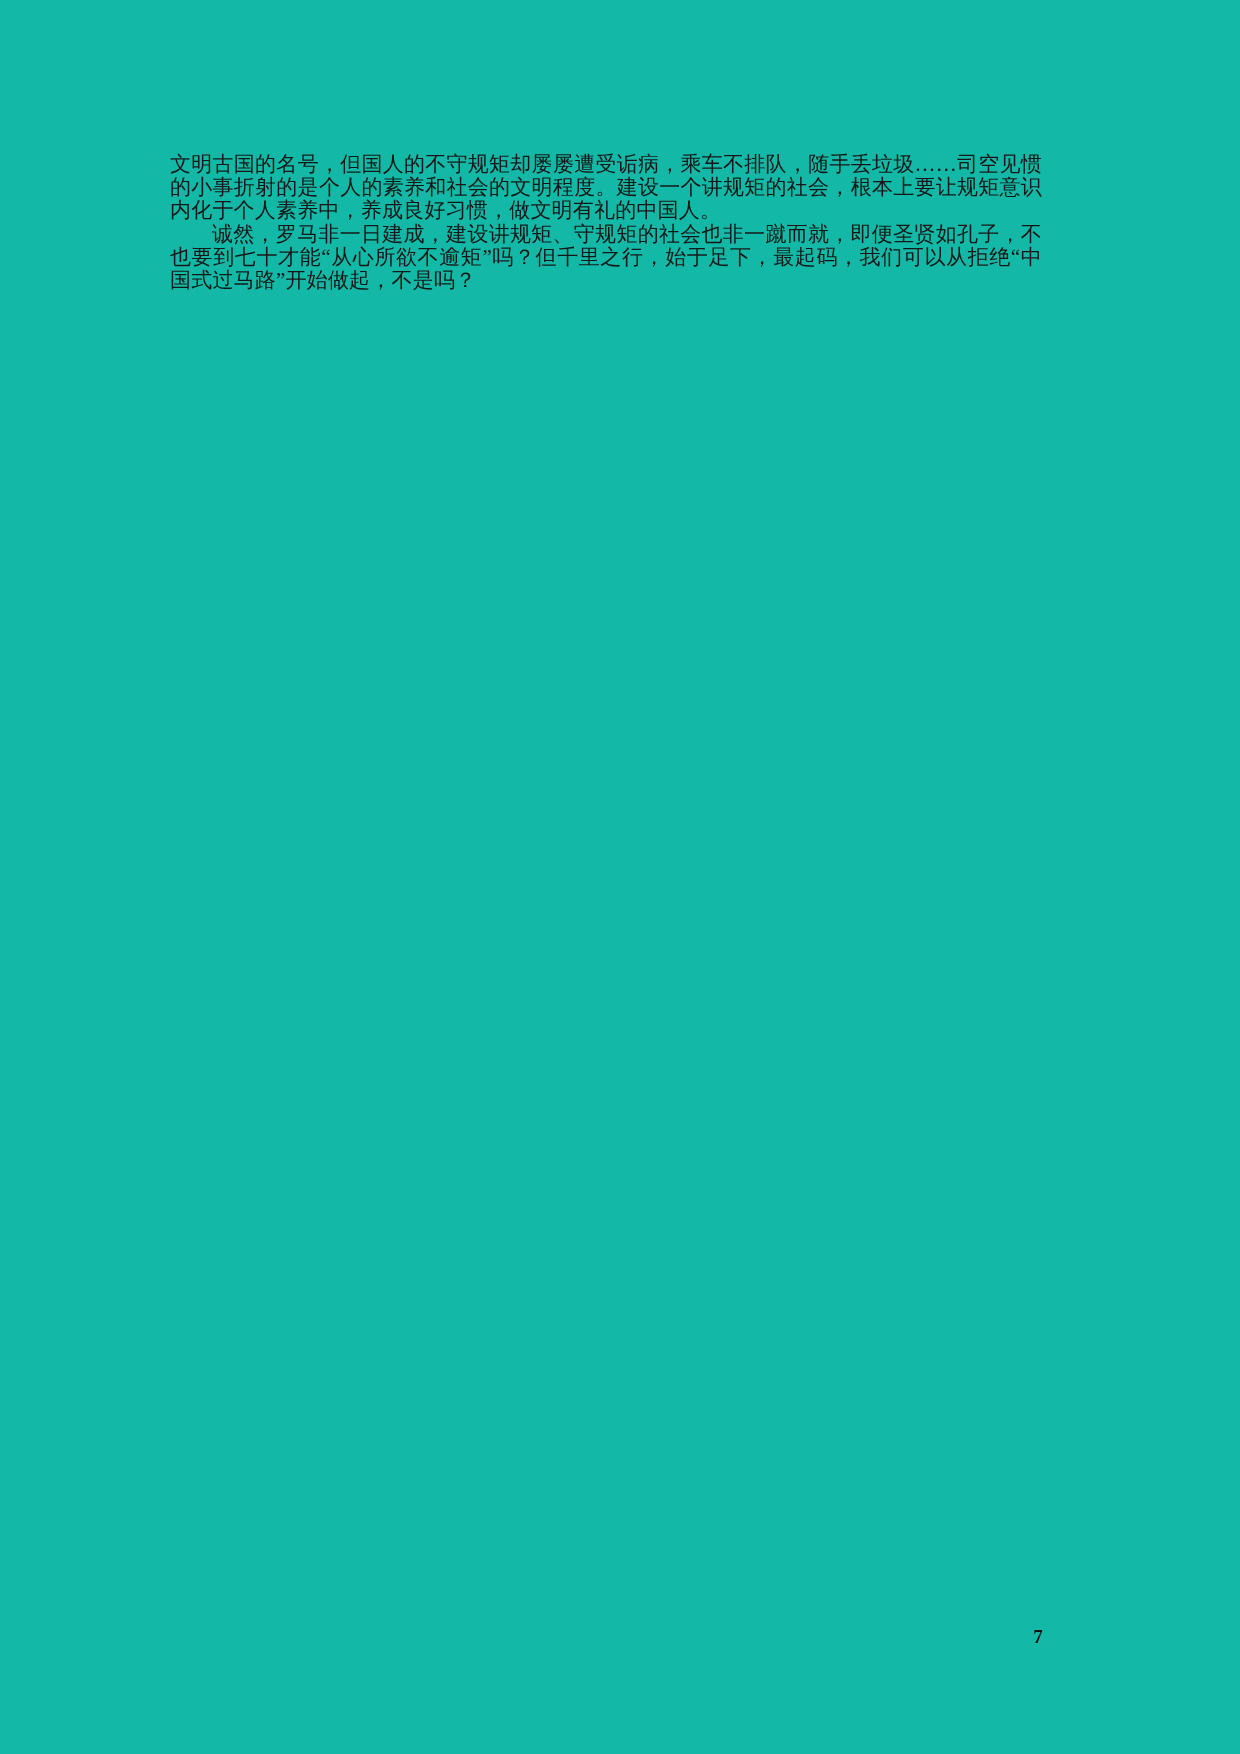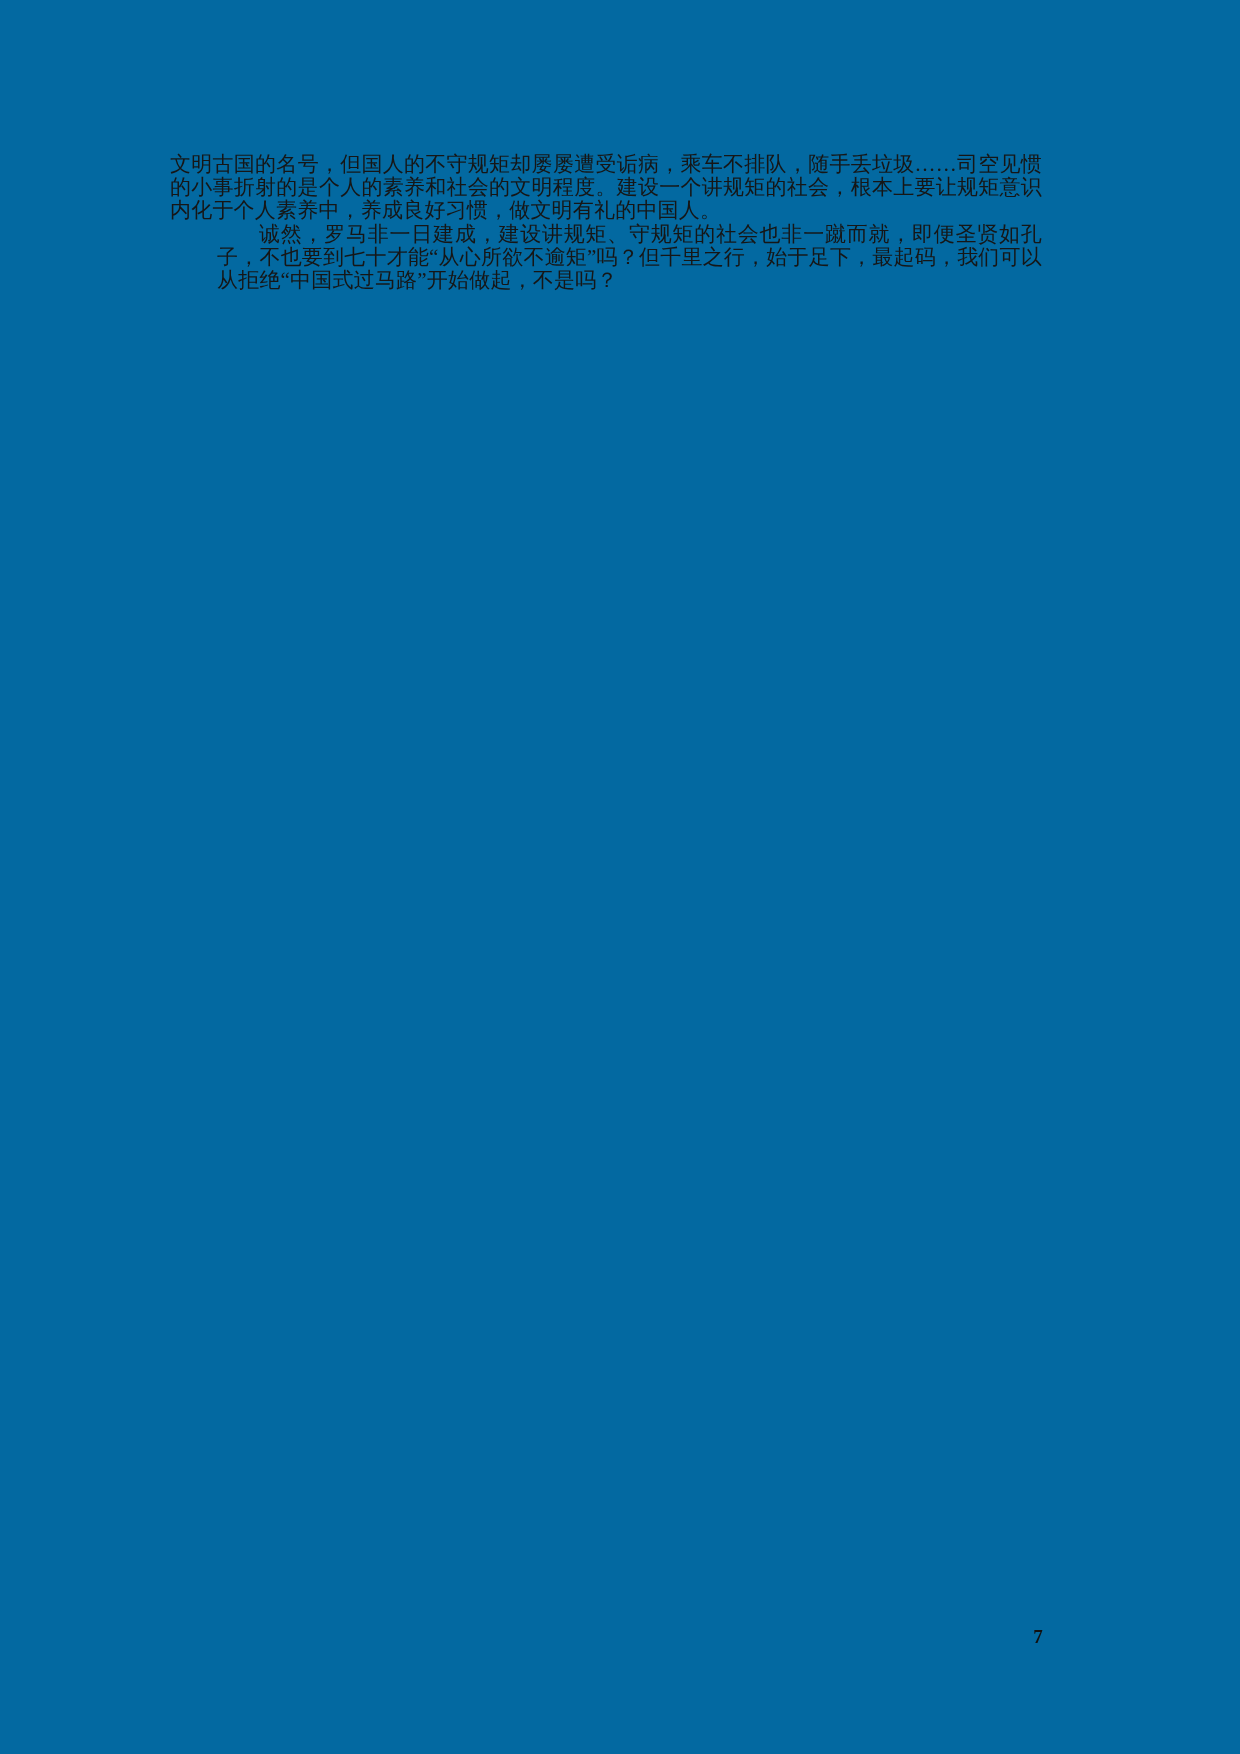--- a/index.html
+++ b/index.html
@@ -4,21 +4,21 @@
 <style>
   html, body {
     margin: 0;
     padding: 0;
     background: #ffffff;
   }
   .page {
     position: relative;
     width: 1240px;
     height: 1754px;
-    background: #0369a1;
+    background: #14b8a6;
     overflow: hidden;
     font-family: "Liberation Serif", serif;
   }
   .doc-text {
     position: absolute;
     left: 170px;
     top: 153px;
     width: 872px;
     font-size: 21px;
     line-height: 23.2px;
@@ -26,21 +26,20 @@
     text-align: justify;
     text-justify: inter-ideograph;
     letter-spacing: 0.2px;
   }
   .doc-text p {
     margin: 0;
     padding: 0;
   }
   .doc-text p.indented {
     text-indent: 2em;
-    margin-left: 47px;
   }
   .page-number {
     position: absolute;
     left: 1026px;
     top: 1626px;
     width: 24px;
     font-size: 19px;
     font-weight: bold;
     color: #111111;
     text-align: center;

